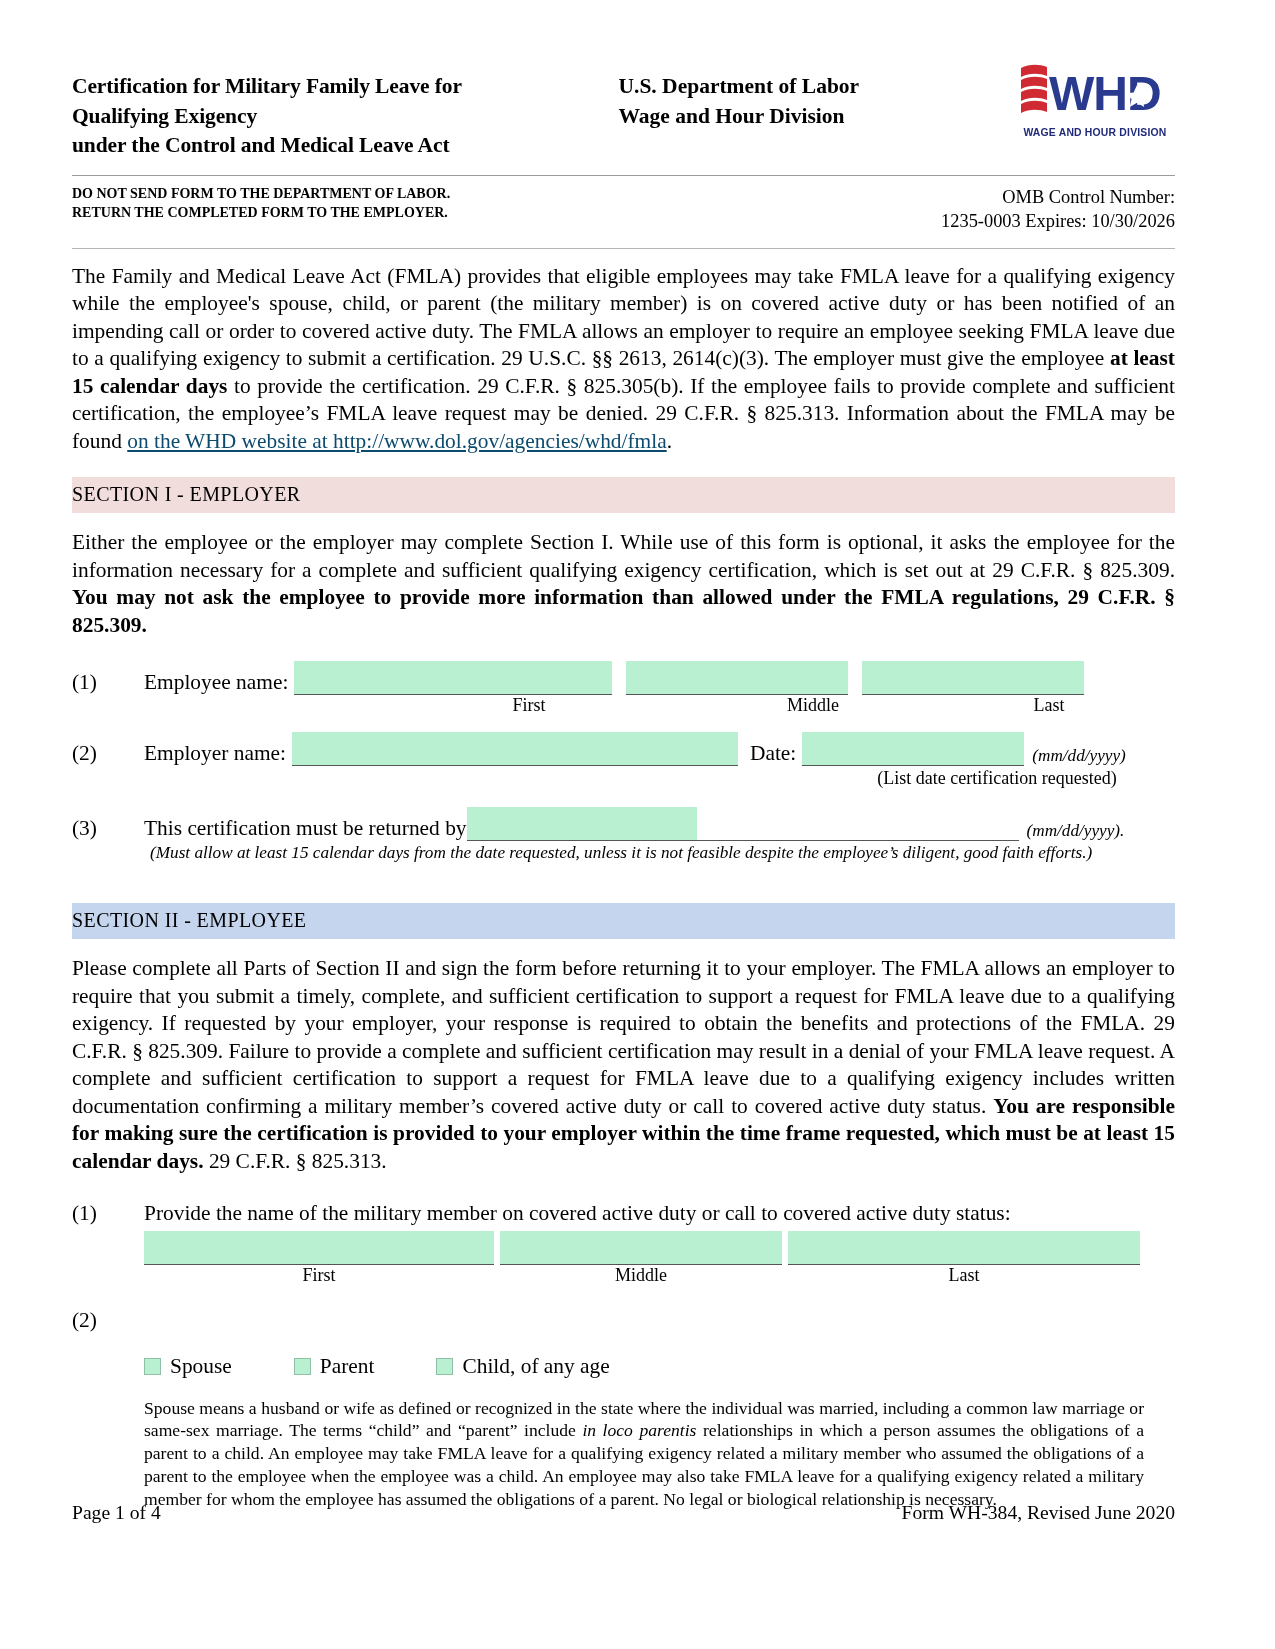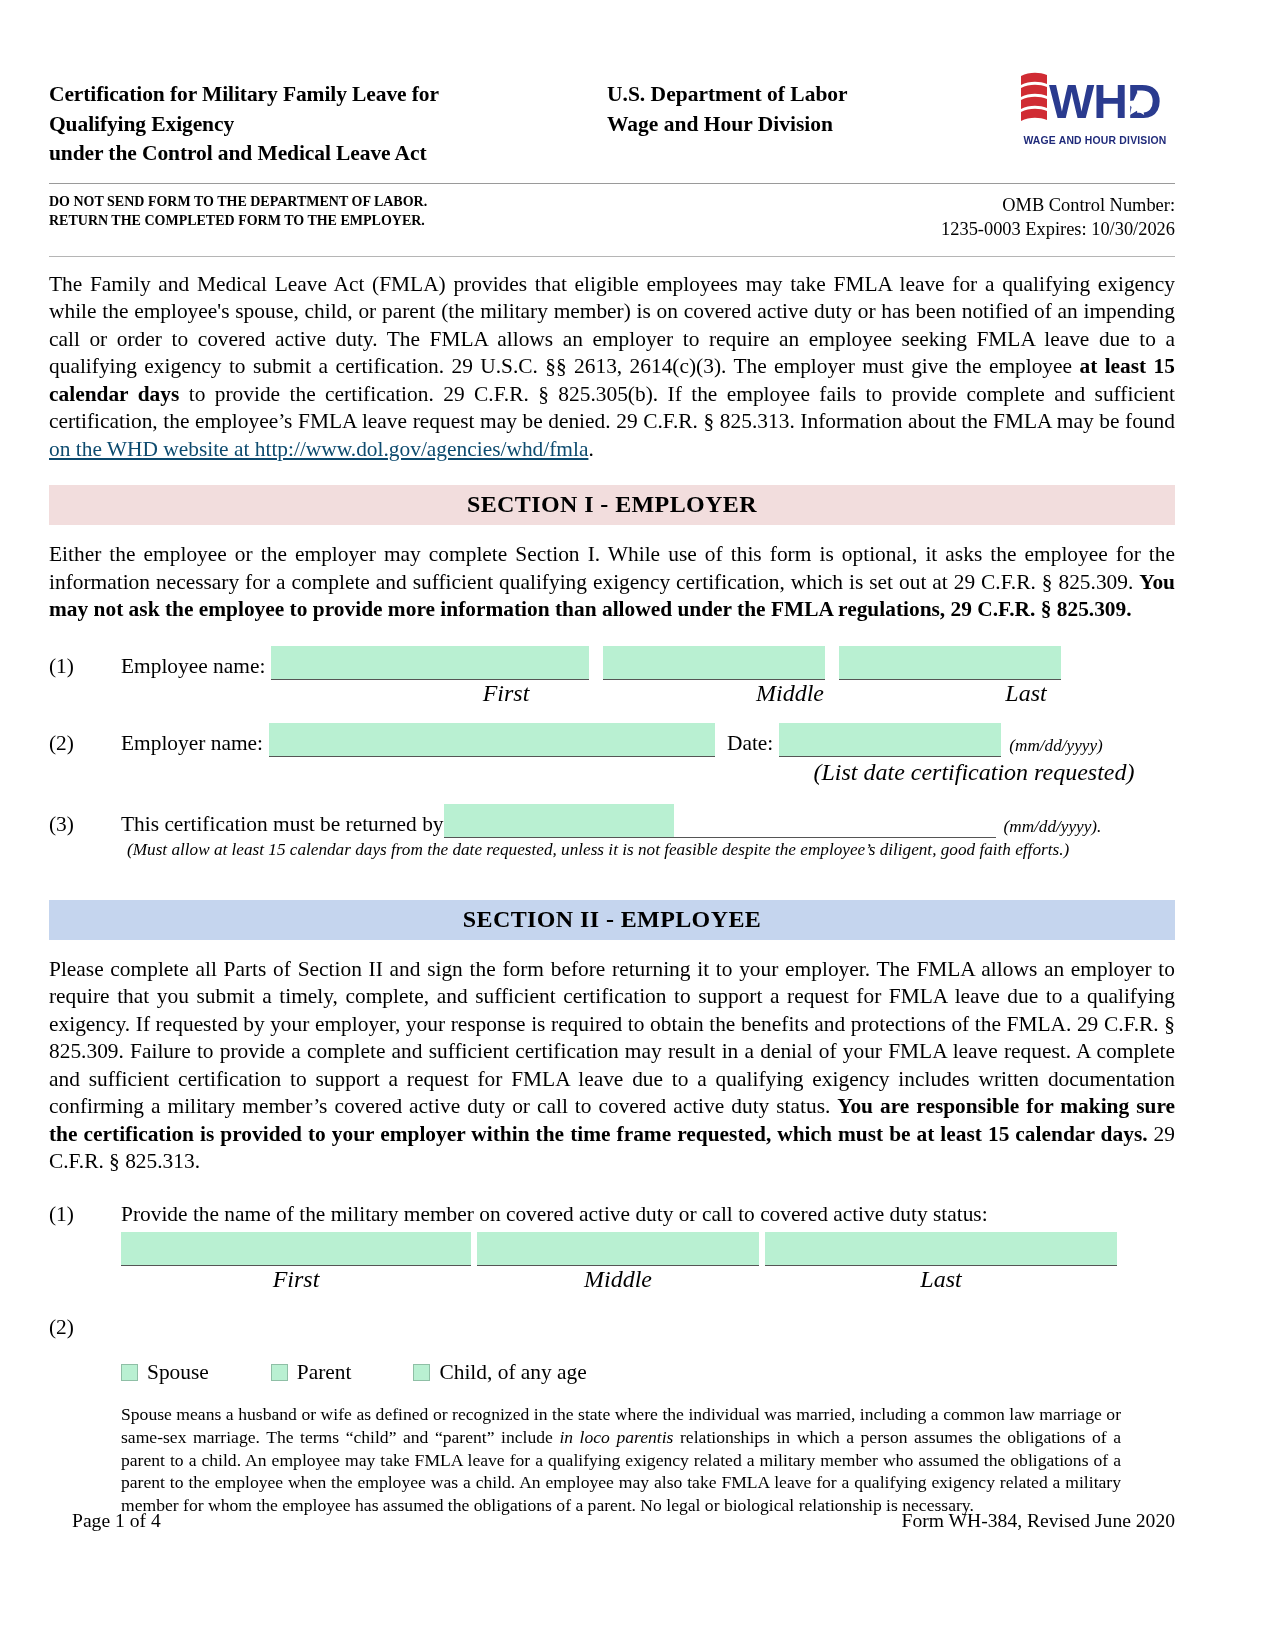--- a/index.html
+++ b/index.html
@@ -8,24 +8,24 @@
     background: #ffffff;
   }
   body {
     font-family: "Liberation Serif", "DejaVu Serif", serif;
     color: #000000;
   }
   .page {
     position: relative;
     width: 1275px;
     height: 1594px;
-    margin: 16px auto;
+    margin: 8px auto;
     background: #ffffff;
     box-sizing: border-box;
-    padding: 52px 100px 0 49px;
+    padding: 52px 100px 0 72px;
   }
 
   
   .header {
     display: flex;
     align-items: flex-start;
     justify-content: space-between;
   }
   .hdr-title {
     font-weight: bold;
@@ -96,23 +96,23 @@
   .para.intro { margin-top: 14px; }
   .b { font-weight: bold; }
   .i { font-style: italic; }
   a.doclink {
     color: #0c4a6e;
     text-decoration: underline;
   }
 
   
   .section-bar {
-    text-align: center;
-    font-weight: bold;
-    font-size: 24px;
+    text-align: left;
+    font-weight: normal;
+    font-size: 20px;
     letter-spacing: 0.4px;
     padding: 6px 0 7px 0;
     margin: 22px 0 0 0;
   }
   .section-bar.employer { background: #f2dddd; }
   .section-bar.employee { background: #c5d5ee; }
 
   
   .form-block { margin-top: 22px; }
 
@@ -138,22 +138,21 @@
   }
   .ul {
     border-bottom: 1px solid #555555;
     display: inline-block;
     vertical-align: bottom;
     height: 34px;
     box-sizing: border-box;
   }
 
   .subcap {
-    font-style: italic;
-    font-size: 24px;
+    font-size: 18px;
     text-align: center;
   }
   .note-italic {
     font-style: italic;
     font-size: 17.2px;
   }
 
   
   .name-fields { display: flex; }
   .name-fields .slot { position: relative; }

